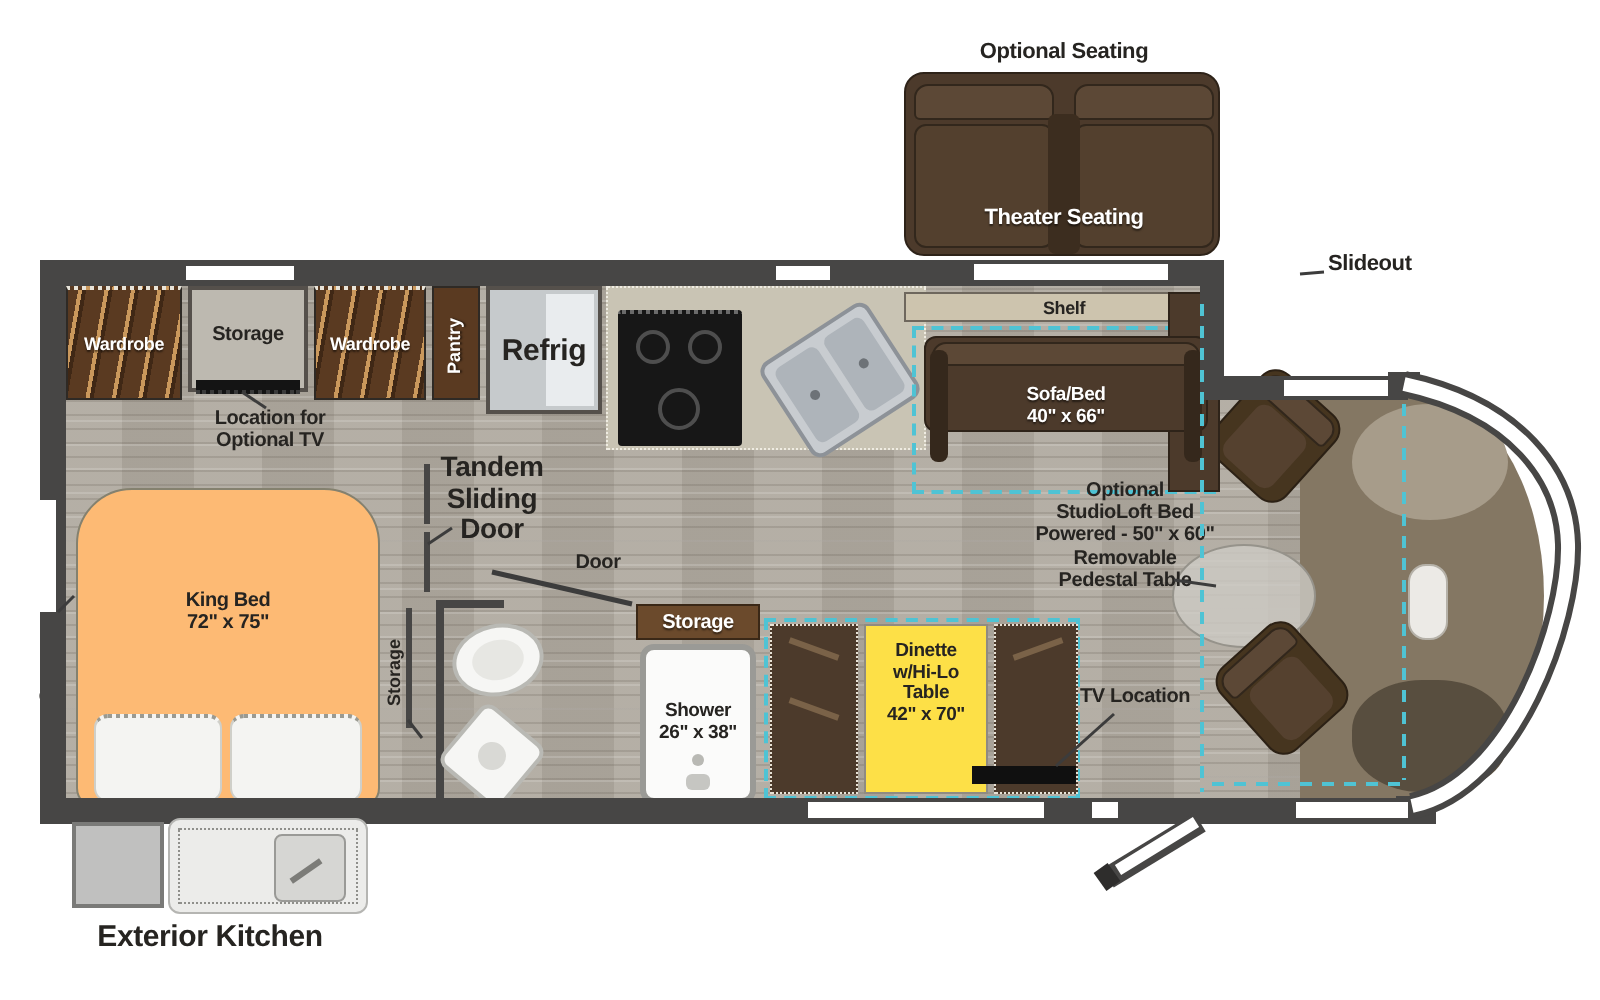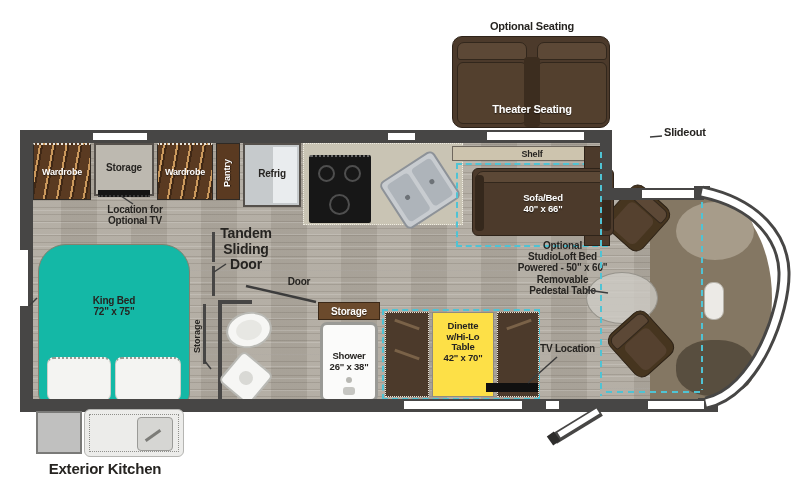--- a/index.html
+++ b/index.html
@@ -69,55 +69,55 @@
   </div>
   <div class="abs" style="left:98px;top:190px;width:52px;height:7px;background:#141414;border-bottom:2px dotted #3a3a3a;"></div>
   <div class="abs wood" style="left:157px;top:143px;width:56px;height:57px;">
     <div class="abs lbl wlbl" style="left:0;top:22px;width:54px;font-size:9px;">Wardrobe</div>
   </div>
   <div class="abs" style="left:216px;top:143px;width:24px;height:57px;background:#5a3a21;border:1px solid #2f2a25;">
     <div class="abs lbl wlbl vlbl" style="left:5px;top:4px;height:49px;font-size:9px;">Pantry</div>
   </div>
   <div class="abs" style="left:243px;top:143px;width:58px;height:64px;background:#c6cacc;border:2px solid #55504b;">
     <div class="abs" style="left:28px;top:2px;width:24px;height:56px;background:#e9ecee;"></div>
-    <div class="abs lbl" style="left:0;top:23px;width:54px;font-size:10px;">Refrig</div>
+    <div class="abs lbl" style="left:0;top:23px;width:54px;font-size:15px;">Refrig</div>
   </div>
 
   <div class="abs" style="left:303px;top:143px;width:160px;height:82px;background:#c9c4b4;border:1px dotted #efece2;"></div>
   <div class="abs" style="left:309px;top:155px;width:62px;height:68px;background:#171717;border-radius:2px;border-top:2px dotted #6a6a6a;">
     <div class="abs" style="left:9px;top:8px;width:17px;height:17px;border:2px solid #4e4e4e;border-radius:50%;"></div>
     <div class="abs" style="left:35px;top:8px;width:17px;height:17px;border:2px solid #4e4e4e;border-radius:50%;"></div>
     <div class="abs" style="left:20px;top:37px;width:21px;height:21px;border:2px solid #4e4e4e;border-radius:50%;"></div>
   </div>
   <div class="abs" style="left:388px;top:162px;width:64px;height:56px;transform:rotate(-33deg);background:#c8ccd0;border:2px solid #8d9298;border-radius:6px;">
     <div class="abs" style="left:4px;top:4px;width:25px;height:44px;background:#aeb4ba;border-radius:4px;"></div>
     <div class="abs" style="left:33px;top:4px;width:23px;height:44px;background:#aeb4ba;border-radius:4px;"></div>
     <div class="abs" style="left:13px;top:23px;width:5px;height:5px;background:#6d7277;border-radius:50%;"></div>
     <div class="abs" style="left:42px;top:23px;width:5px;height:5px;background:#6d7277;border-radius:50%;"></div>
   </div>
 
   <div class="abs" style="left:452px;top:146px;width:160px;height:15px;background:#cdc4ae;border:1px solid #6e675d;">
     <div class="abs lbl" style="left:0;top:2px;width:158px;font-size:9px;">Shelf</div>
   </div>
   <div class="abs teal-dash" style="left:456px;top:163px;width:152px;height:84px;"></div>
   <div class="abs brown" style="left:584px;top:146px;width:26px;height:100px;border:1px solid #2e2319;"></div>
-  <div class="abs" style="left:472px;top:168px;width:142px;height:68px;background:#4c3a2b;border-radius:6px;border:1px solid #2e2319;">
+  <div class="abs" style="left:462px;top:168px;width:142px;height:48px;background:#4c3a2b;border-radius:6px;border:1px solid #2e2319;">
     <div class="abs seatback" style="left:3px;top:2px;right:3px;height:12px;"></div>
     <div class="abs" style="left:2px;top:6px;width:9px;height:56px;background:#35281c;border-radius:4px;"></div>
     <div class="abs" style="right:2px;top:6px;width:9px;height:56px;background:#35281c;border-radius:4px;"></div>
     <div class="abs lbl wlbl" style="left:0;top:24px;width:140px;font-size:9.5px;">Sofa/Bed
 40" x 66"</div>
   </div>
   <div class="abs lbl" style="left:495px;top:240px;width:135px;font-size:10px;">Optional
 StudioLoft Bed
 Powered - 50" x 60"
 Removable
 Pedestal Table</div>
 
-  <div class="abs" style="left:38px;top:244px;width:152px;height:160px;background:#14b8a6;border-radius:28px 28px 10px 10px;border:1px solid #84816f;">
+  <div class="abs" style="left:38px;top:244px;width:152px;height:160px;background:#fdba74;border-radius:28px 28px 10px 10px;border:1px solid #84816f;">
     <div class="abs lbl" style="left:0;top:50px;width:150px;font-size:10px;">King Bed
 72" x 75"</div>
     <div class="abs" style="left:8px;top:112px;width:64px;height:44px;background:#f4f4f2;border:1px solid #cfcfc9;border-top:2px dotted #9a9a92;border-radius:7px;"></div>
     <div class="abs" style="left:76px;top:112px;width:66px;height:44px;background:#f4f4f2;border:1px solid #cfcfc9;border-top:2px dotted #9a9a92;border-radius:7px;"></div>
   </div>
   <div class="abs lbl vlbl" style="left:18px;top:306px;height:56px;font-size:9px;">Storage</div>
   <div class="abs" style="left:203px;top:304px;width:3px;height:60px;background:#474645;"></div>
   <div class="abs lbl vlbl" style="left:192px;top:310px;height:52px;font-size:9px;">Storage</div>
 
   <div class="abs" style="left:212px;top:232px;width:3px;height:30px;background:#474645;"></div>

